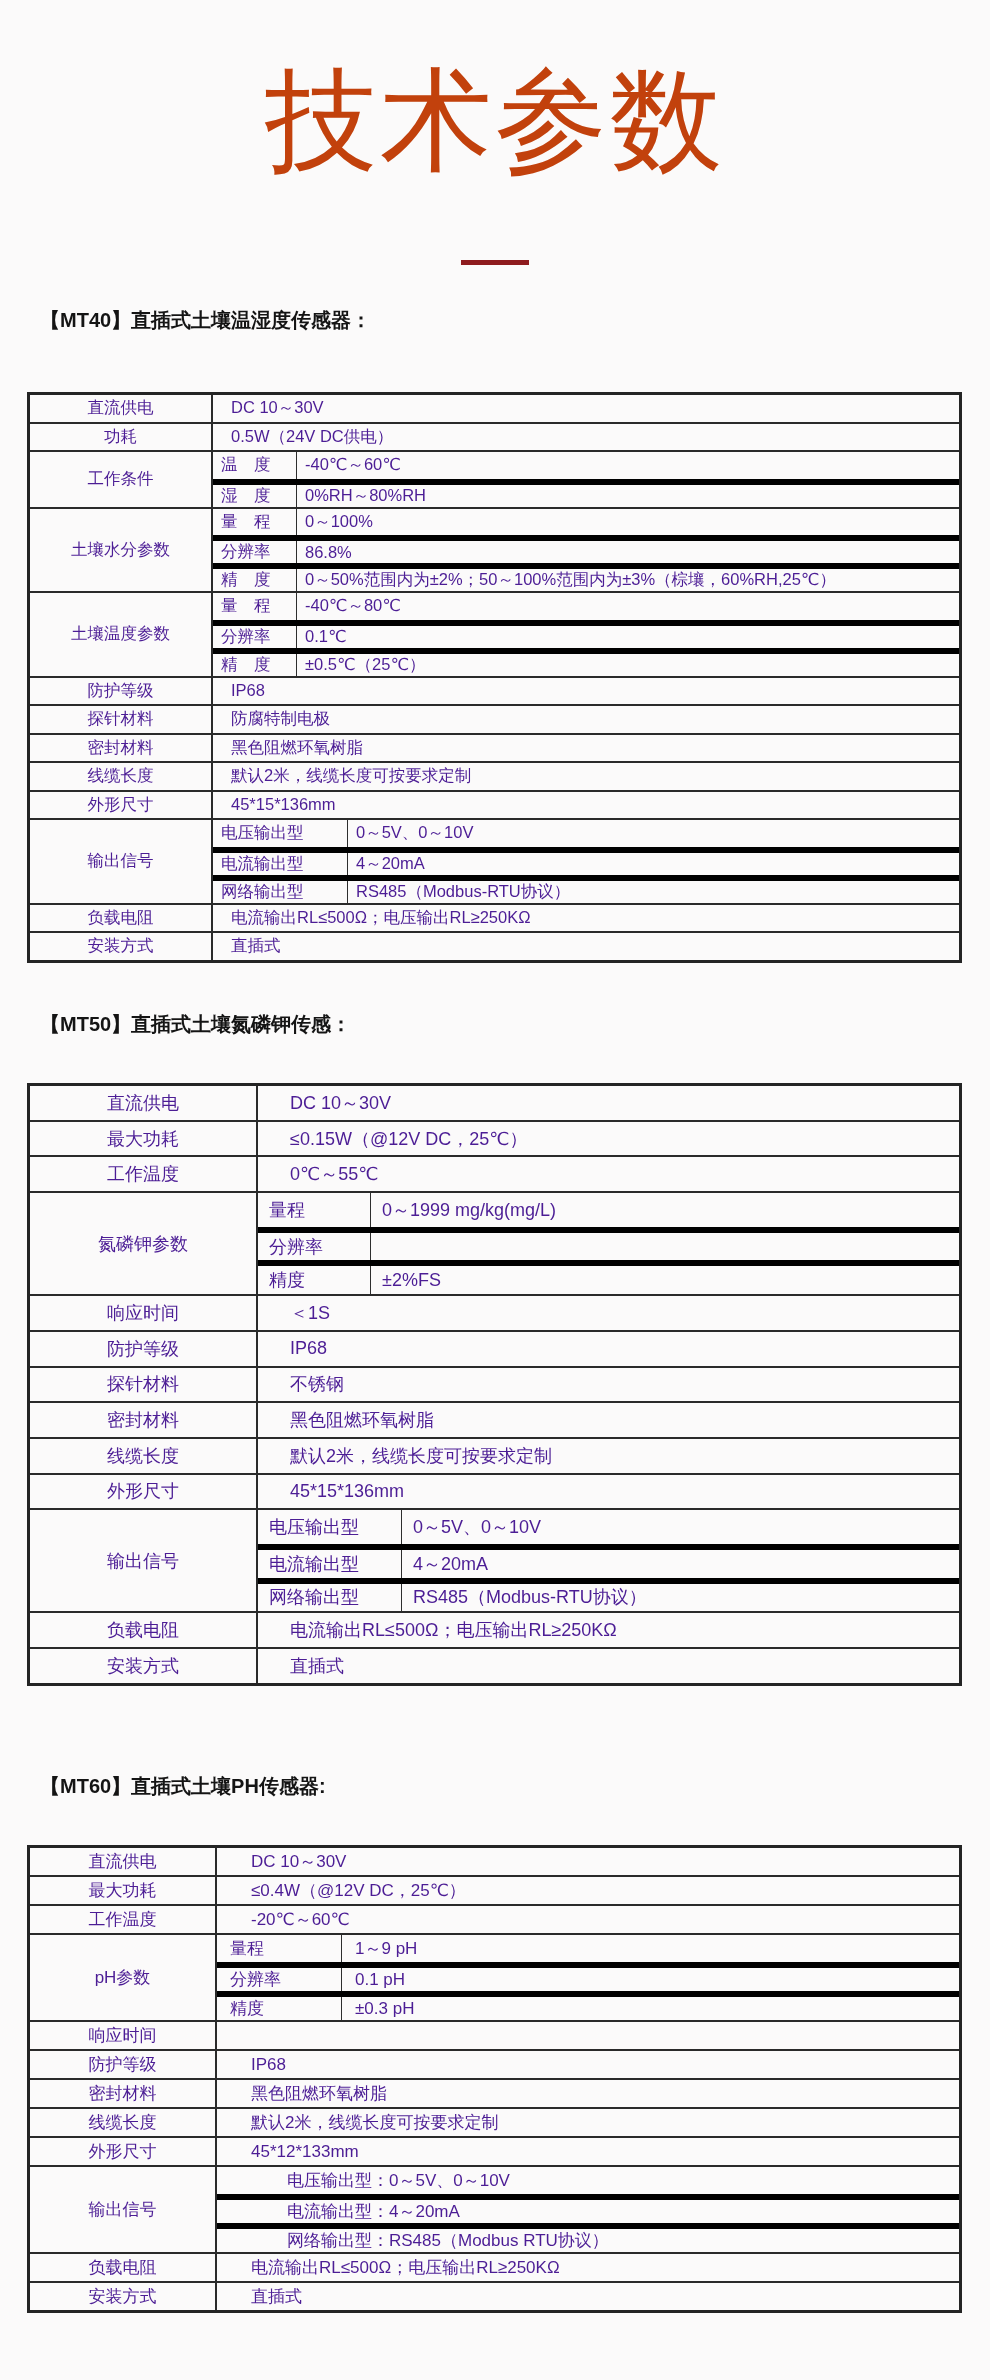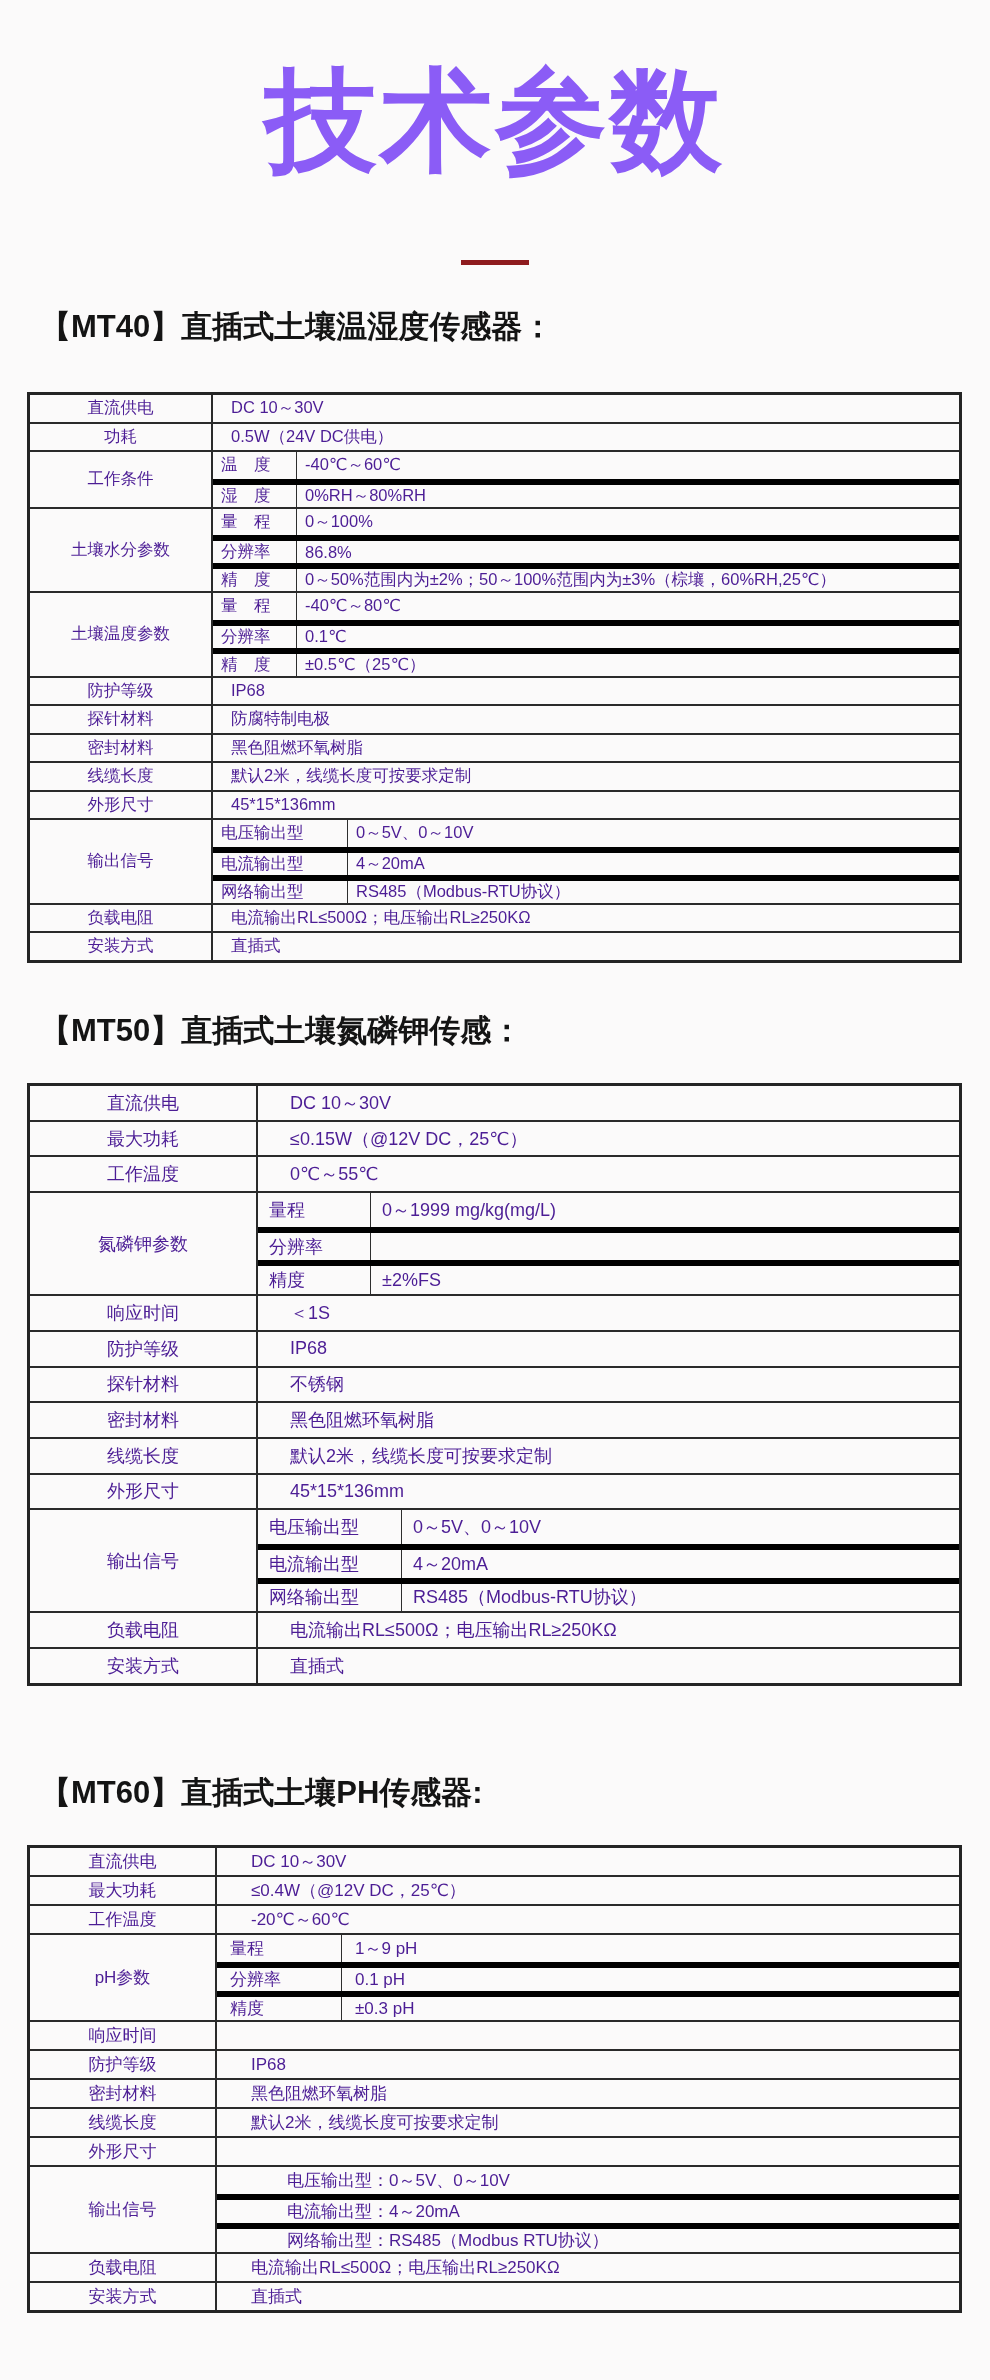--- a/index.html
+++ b/index.html
@@ -3,30 +3,30 @@
 <meta charset="utf-8">
 <style>
   html,body{margin:0;padding:0;}
   body{
     width:990px;height:2380px;position:relative;overflow:hidden;
     background:#fbfafa;color:#2d2d2d;
     font-family:"Liberation Sans","DejaVu Sans",sans-serif;
   }
   .page-title{
     position:absolute;top:62px;left:0;width:100%;margin:0;
-    text-align:center;font-size:112px;line-height:1.05;font-weight:700;
-    letter-spacing:3px;color:#8b5cf6;
+    text-align:center;font-size:112px;line-height:1.05;font-weight:400;
+    letter-spacing:3px;color:#c2410c;
   }
   .red-divider{
     position:absolute;top:260px;left:461px;width:68px;height:5px;
     background:#8e1b1e;
   }
   .sec-heading{
     position:absolute;left:40px;margin:0;
-    font-size:31px;font-weight:700;color:#141414;line-height:1.2;
+    font-size:20px;font-weight:700;color:#141414;line-height:1.2;
   }
   #heading-mt40{top:308px;}
   #heading-mt50{top:1012px;}
   #heading-mt60{top:1774px;}
 
   .spec-table{
     position:absolute;left:27px;width:935px;box-sizing:border-box;
     border:3px solid #242424;display:flex;flex-direction:column;
     color:#4c1d95;
   }
@@ -285,20 +285,21 @@
     <div class="row">
       <div class="cell lbl">密封材料</div>
       <div class="cell val">黑色阻燃环氧树脂</div>
     </div>
     <div class="row">
       <div class="cell lbl">线缆长度</div>
       <div class="cell val">默认2米，线缆长度可按要求定制</div>
     </div>
     <div class="row">
       <div class="cell lbl">外形尺寸</div>
+      <div class="cell val">45*12*133mm</div>
     </div>
     <div class="row">
       <div class="cell lbl">输出信号</div>
       <div class="subs">
         <div class="subrow">
           <div class="cell subval inline">电压输出型：0～5V、0～10V</div>
         </div>
         <div class="subrow">
           <div class="cell subval inline">电流输出型：4～20mA</div>
         </div>

